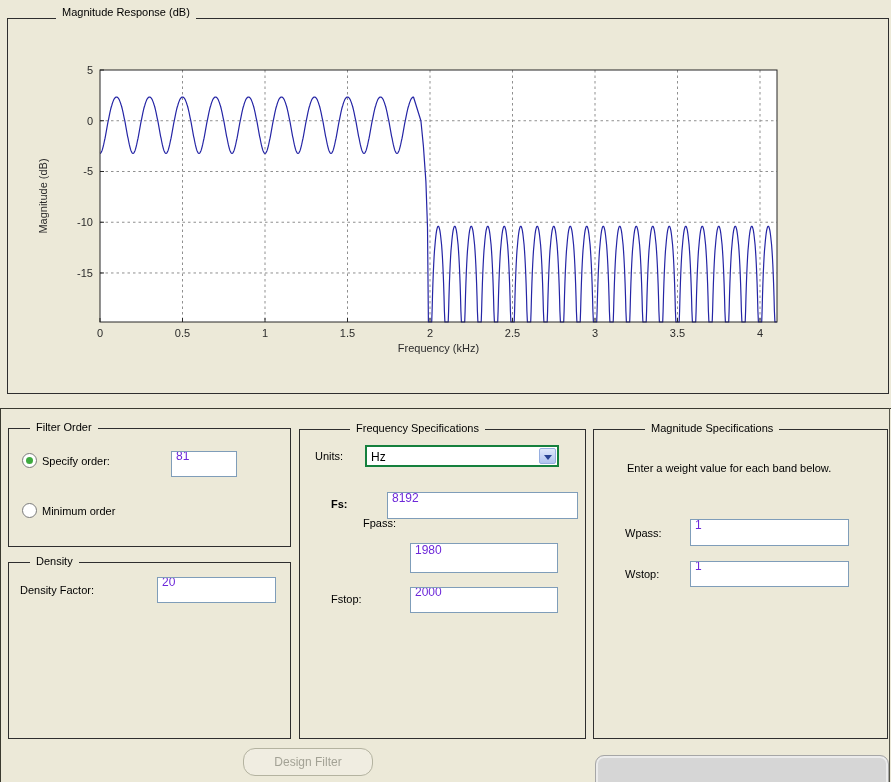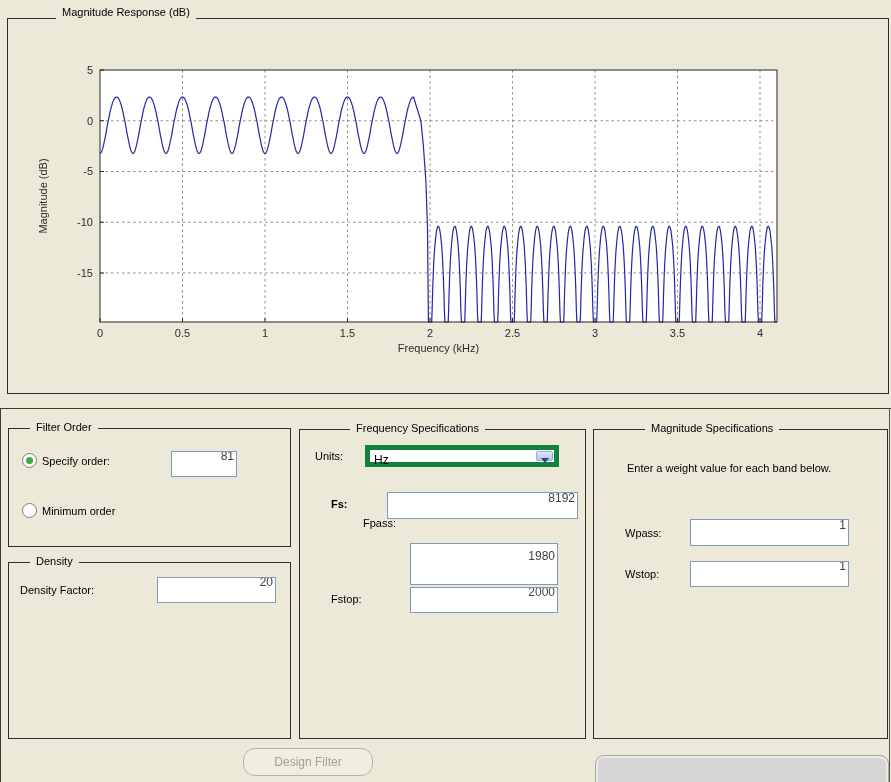--- a/index.html
+++ b/index.html
@@ -15,35 +15,35 @@
     position:absolute;background:#ece9d8;padding:0 6px;
     font-size:11px;color:#000;line-height:13px;white-space:nowrap;
   }
   
   #mr-plot{position:absolute;left:0;top:0;pointer-events:none;}
   
   .lbl{position:absolute;font-size:11px;color:#000;line-height:13px;white-space:nowrap;}
   
   .xp-input{
     position:absolute;border:1px solid #7f9db9;background:#fff;
-    font-family:"Liberation Sans",sans-serif;font-size:12px;color:#404040;
-    padding:0 2px 16px 4px;margin:0;box-sizing:border-box;outline:none;text-align:right;
+    font-family:"Liberation Sans",sans-serif;font-size:12px;color:#6d28d9;
+    padding:0 2px 16px 4px;margin:0;box-sizing:border-box;outline:none;
   }
   
   .radio{
     position:absolute;width:13px;height:13px;border:1px solid #7b7b7b;
     border-radius:50%;background:#fff;box-sizing:content-box;
   }
   .radio.selected::after{
     content:"";position:absolute;left:3px;top:3px;width:7px;height:7px;
     border-radius:50%;background:#3faa3f;
   }
   
   .combo{
-    position:absolute;border:5px solid #15803d;background:#fff;box-sizing:border-box;
+    position:absolute;border:2px solid #15803d;background:#fff;box-sizing:border-box;
   }
   .combo-value{
     position:absolute;left:4px;top:2px;font-size:12px;color:#000;line-height:16px;
   }
   .combo-arrow{
     position:absolute;right:1px;top:1px;bottom:1px;width:17px;
     background:linear-gradient(#dfe8fb,#b0c4f0);
     border:1px solid #96aee0;border-radius:2px;box-sizing:border-box;
   }
   .combo-arrow::after{
@@ -149,21 +149,21 @@
 <span class="lbl" style="left:315px;top:450px;">Units:</span>
 <div class="combo" style="left:365px;top:445px;width:194px;height:22px;">
   <span class="combo-value">Hz</span>
   <span class="combo-arrow"></span>
 </div>
 
 <span class="lbl" style="left:331px;top:498px;font-weight:bold;">Fs:</span>
 <input class="xp-input" style="left: 387px; top: 492px; width: 191px; height: 27px;" value="8192">
 
 <span class="lbl" style="left:331px;top:517px;margin-left:32px;">Fpass:</span>
-<input class="xp-input" style="left: 410px; top: 543px; width: 148px; height: 42px;" value="1980">
+<input class="xp-input" style="left: 410px; top: 543px; width: 148px; height: 30px;" value="1980">
 
 <span class="lbl" style="left:331px;top:593px;">Fstop:</span>
 <input class="xp-input" style="left: 410px; top: 587px; width: 148px; height: 26px;" value="2000">
 
 <div class="group" style="left:593px;top:429px;width:293px;height:308px;"></div>
 <span class="group-title" style="left:645px;top:422px;">Magnitude Specifications</span>
 
 <span class="lbl" style="left:627px;top:462px;">Enter a weight value for each band below.</span>
 
 <span class="lbl" style="left:625px;top:527px;">Wpass:</span>

